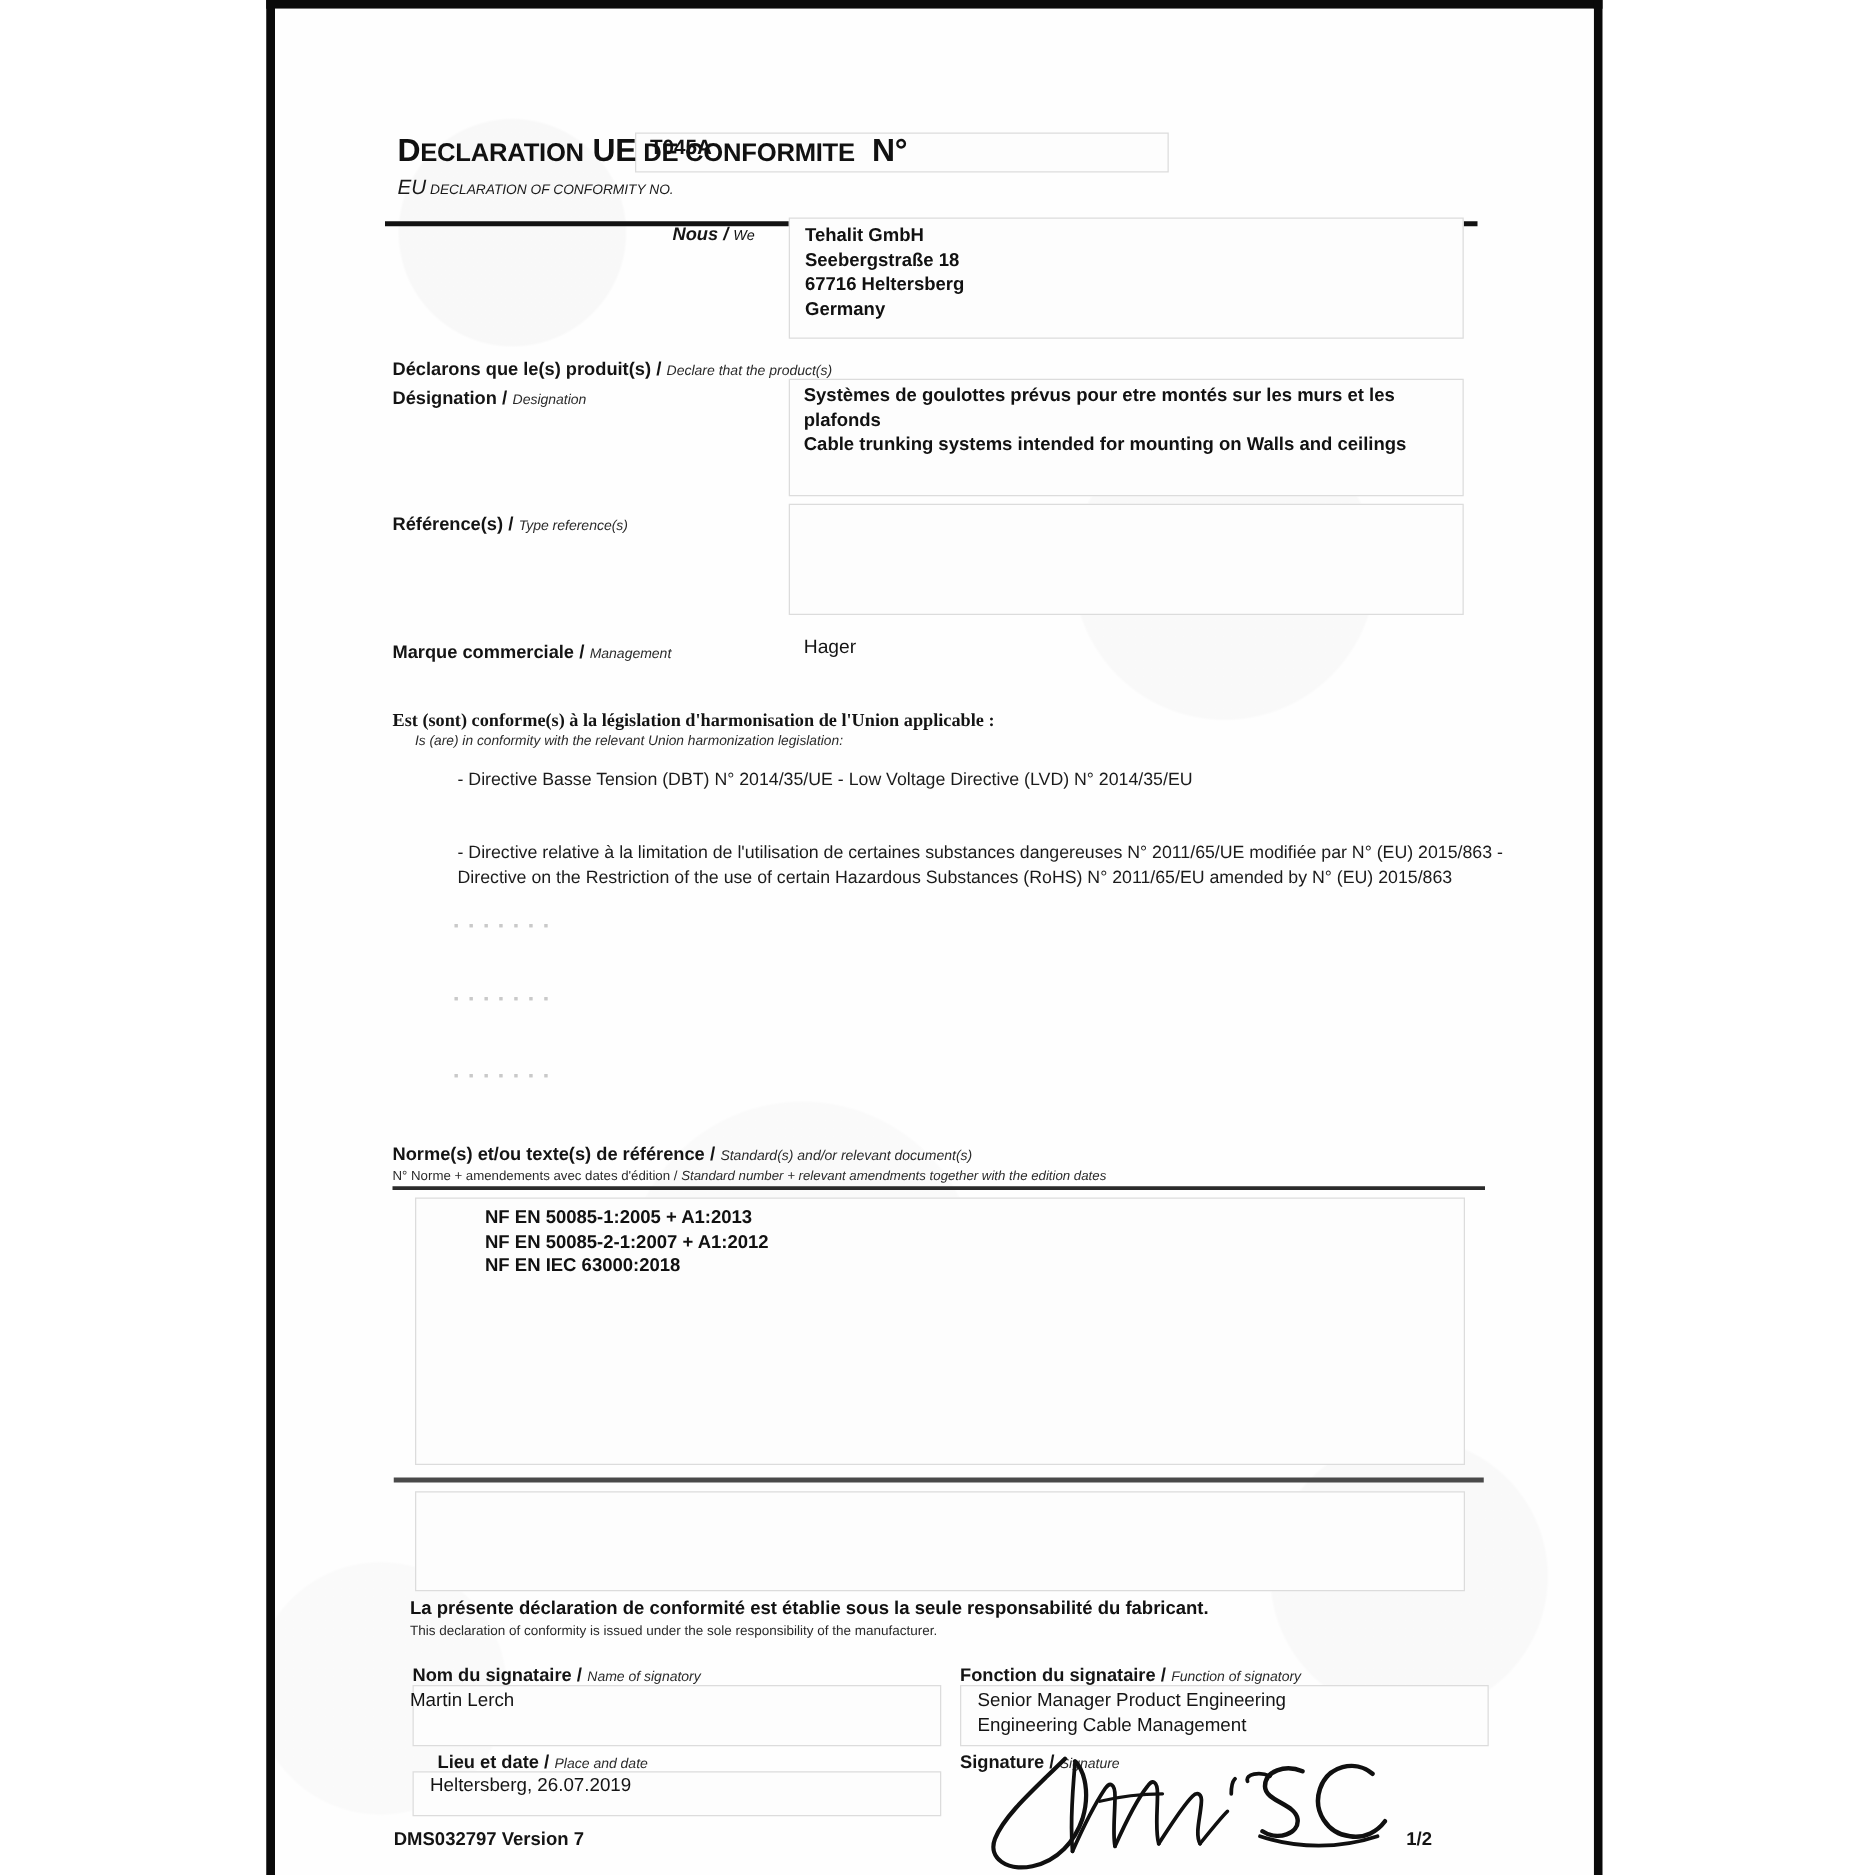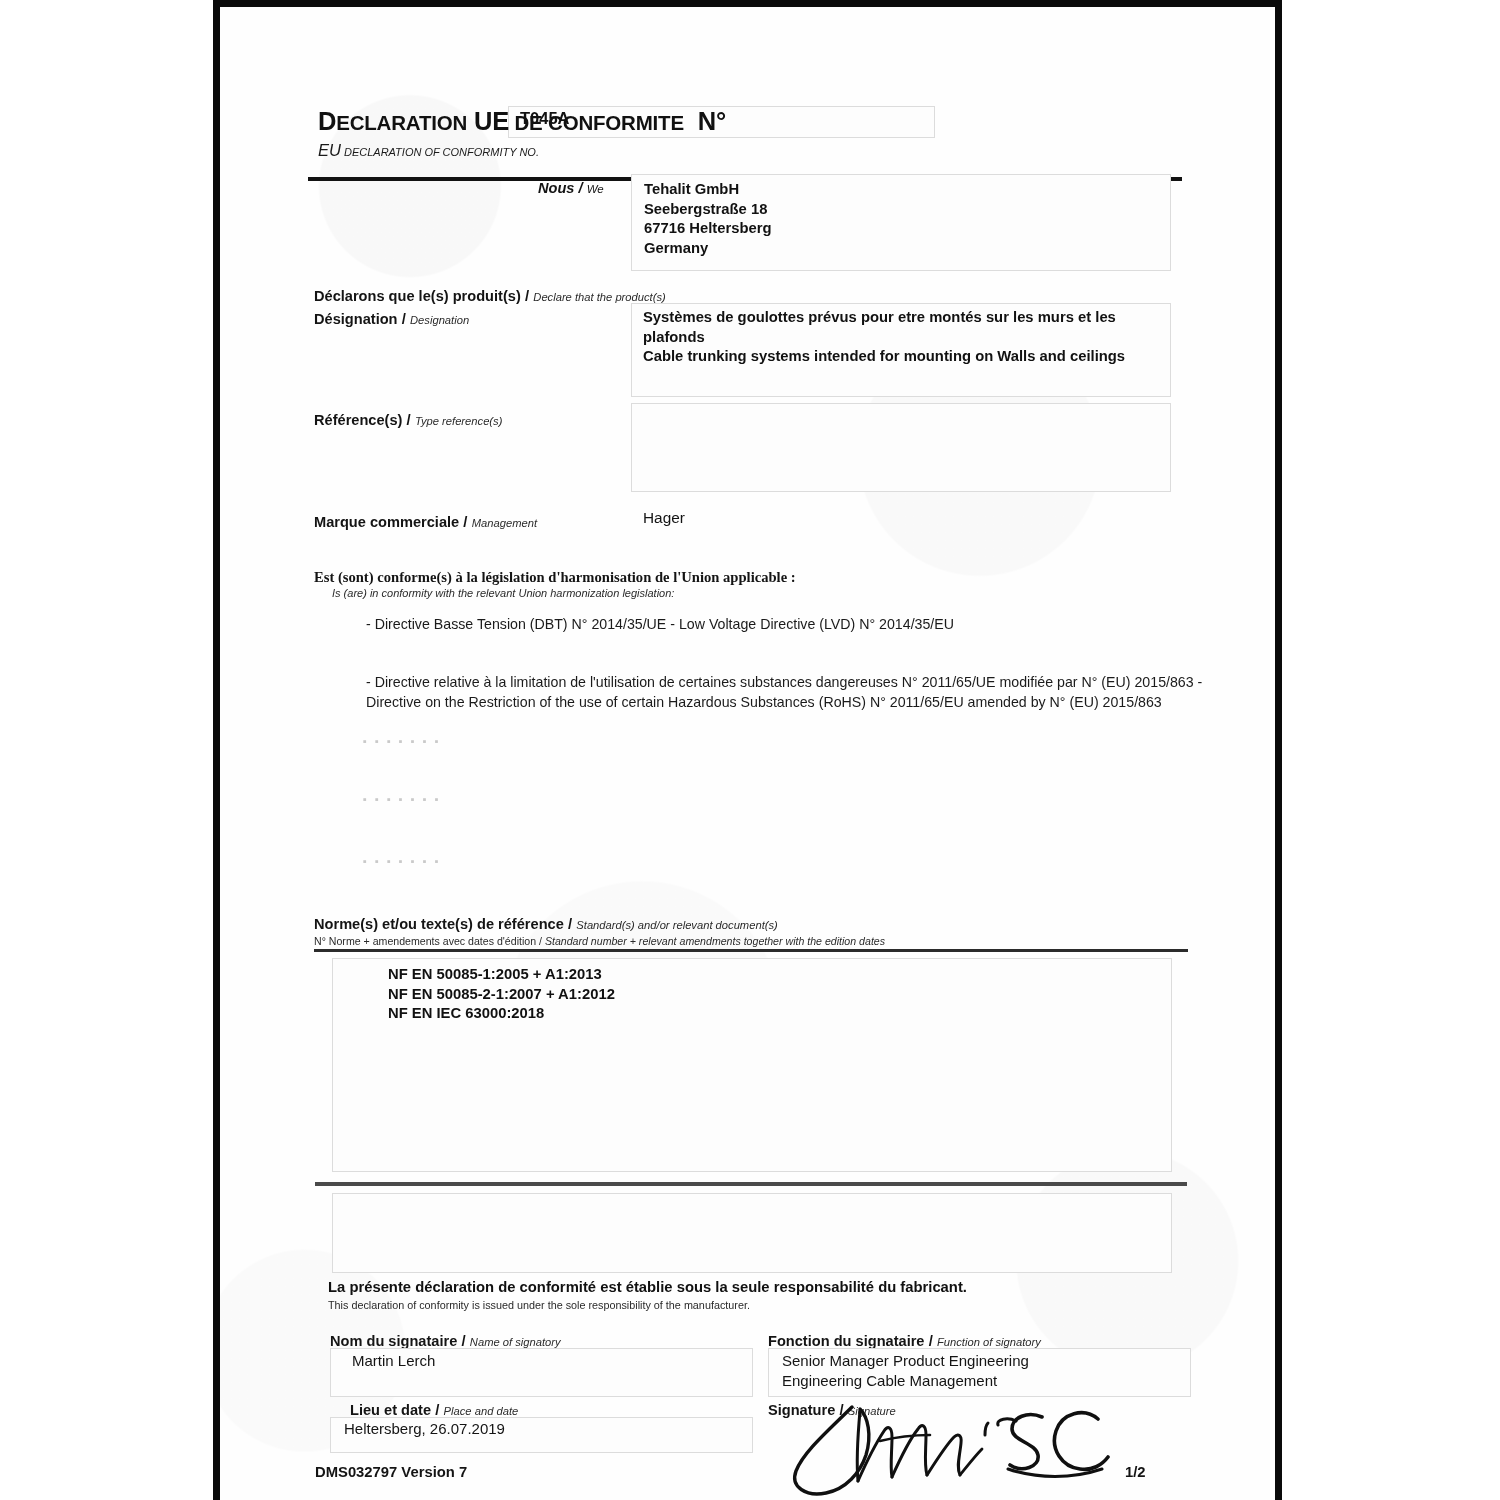--- a/index.html
+++ b/index.html
@@ -183,21 +183,21 @@
 
   #mid-rule { left: 95px; top: 1175px; width: 872px; height: 4px; background: #4a4a4a; }
 
   #empty-box { left: 112px; top: 1186px; width: 838px; height: 78px; }
 
   #decl-fr { left: 108px; top: 1272px; font-size: 14.8px; font-weight: bold; color: #111; }
   #decl-en { left: 108px; top: 1292px; font-size: 10.8px; color: #2a2a2a; }
 
   #nom-label { left: 110px; top: 1325px; }
   #nom-box { left: 110px; top: 1341px; width: 421px; height: 47px; }
-  #nom-value { left: 132px; top: 1345px; font-size: 15px; color: #141414; }
+  #nom-value { left: 108px; top: 1345px; font-size: 15px; color: #141414; }
 
   #fonction-label { left: 548px; top: 1325px; }
   #fonction-box { left: 548px; top: 1341px; width: 421px; height: 47px; }
   #fonction-value { left: 562px; top: 1344px; width: 400px; font-size: 15px; color: #141414; line-height: 20px; }
 
   #lieu-label { left: 110px; top: 1394px; margin-left: 20px; }
   #lieu-box { left: 110px; top: 1410px; width: 421px; height: 34px; }
   #lieu-value { left: 124px; top: 1413px; font-size: 15px; color: #141414; }
 
   #signature-label { left: 548px; top: 1394px; }

